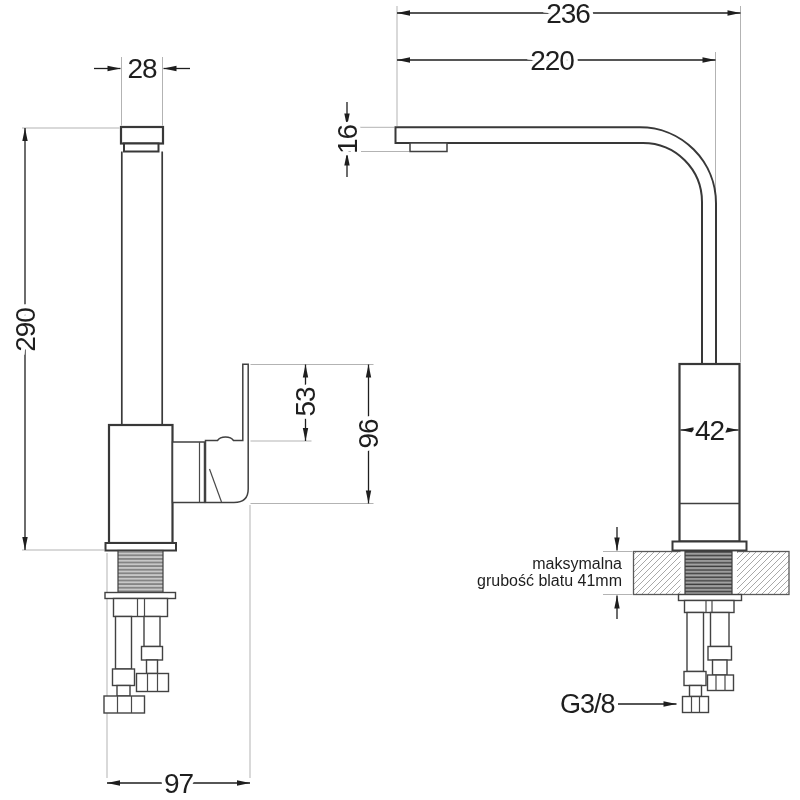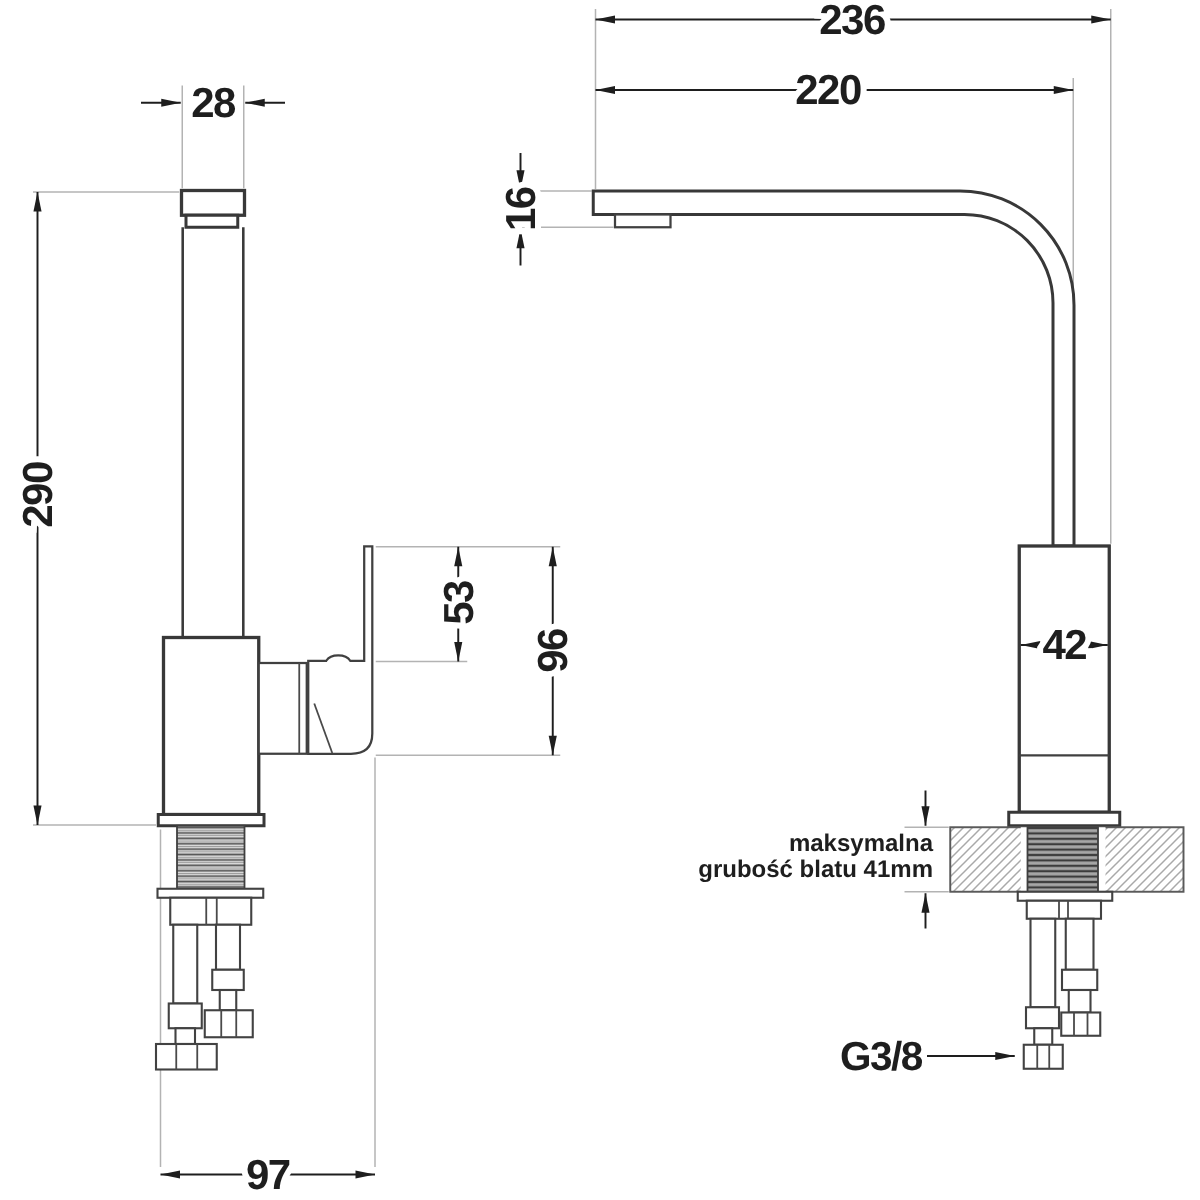--- a/index.html
+++ b/index.html
@@ -1,16 +1,16 @@
 <!DOCTYPE html>
 <html><head>
 <meta charset="utf-8">
 <style>
   html,body{margin:0;padding:0;background:#fff;}
-  .stage{width:800px;height:800px;background:#ffffff;position:relative;overflow:hidden;font-weight:bold;}
+  .stage{width:800px;height:800px;background:#ffffff;position:relative;overflow:hidden;}
   svg{display:block;}
   svg text{font-family:"Liberation Sans","DejaVu Sans",sans-serif;}
   .dim{font-size:28px;fill:#1e1e1e;text-anchor:middle;dominant-baseline:central;
        stroke:#ffffff;stroke-width:8;paint-order:stroke;letter-spacing:-1px;}
   .note{font-size:16px;fill:#1e1e1e;text-anchor:end;dominant-baseline:central;}
   .biglabel{font-size:27px;fill:#1e1e1e;text-anchor:start;dominant-baseline:central;letter-spacing:-1px;}
   .ext{stroke:#b3b3b3;stroke-width:1;fill:none;}
   .dimline{stroke:#1e1e1e;stroke-width:1.3;fill:none;}
   .o22{stroke:#383838;stroke-width:2.2;fill:#fff;}
   .o20{stroke:#383838;stroke-width:2;fill:#fff;}

